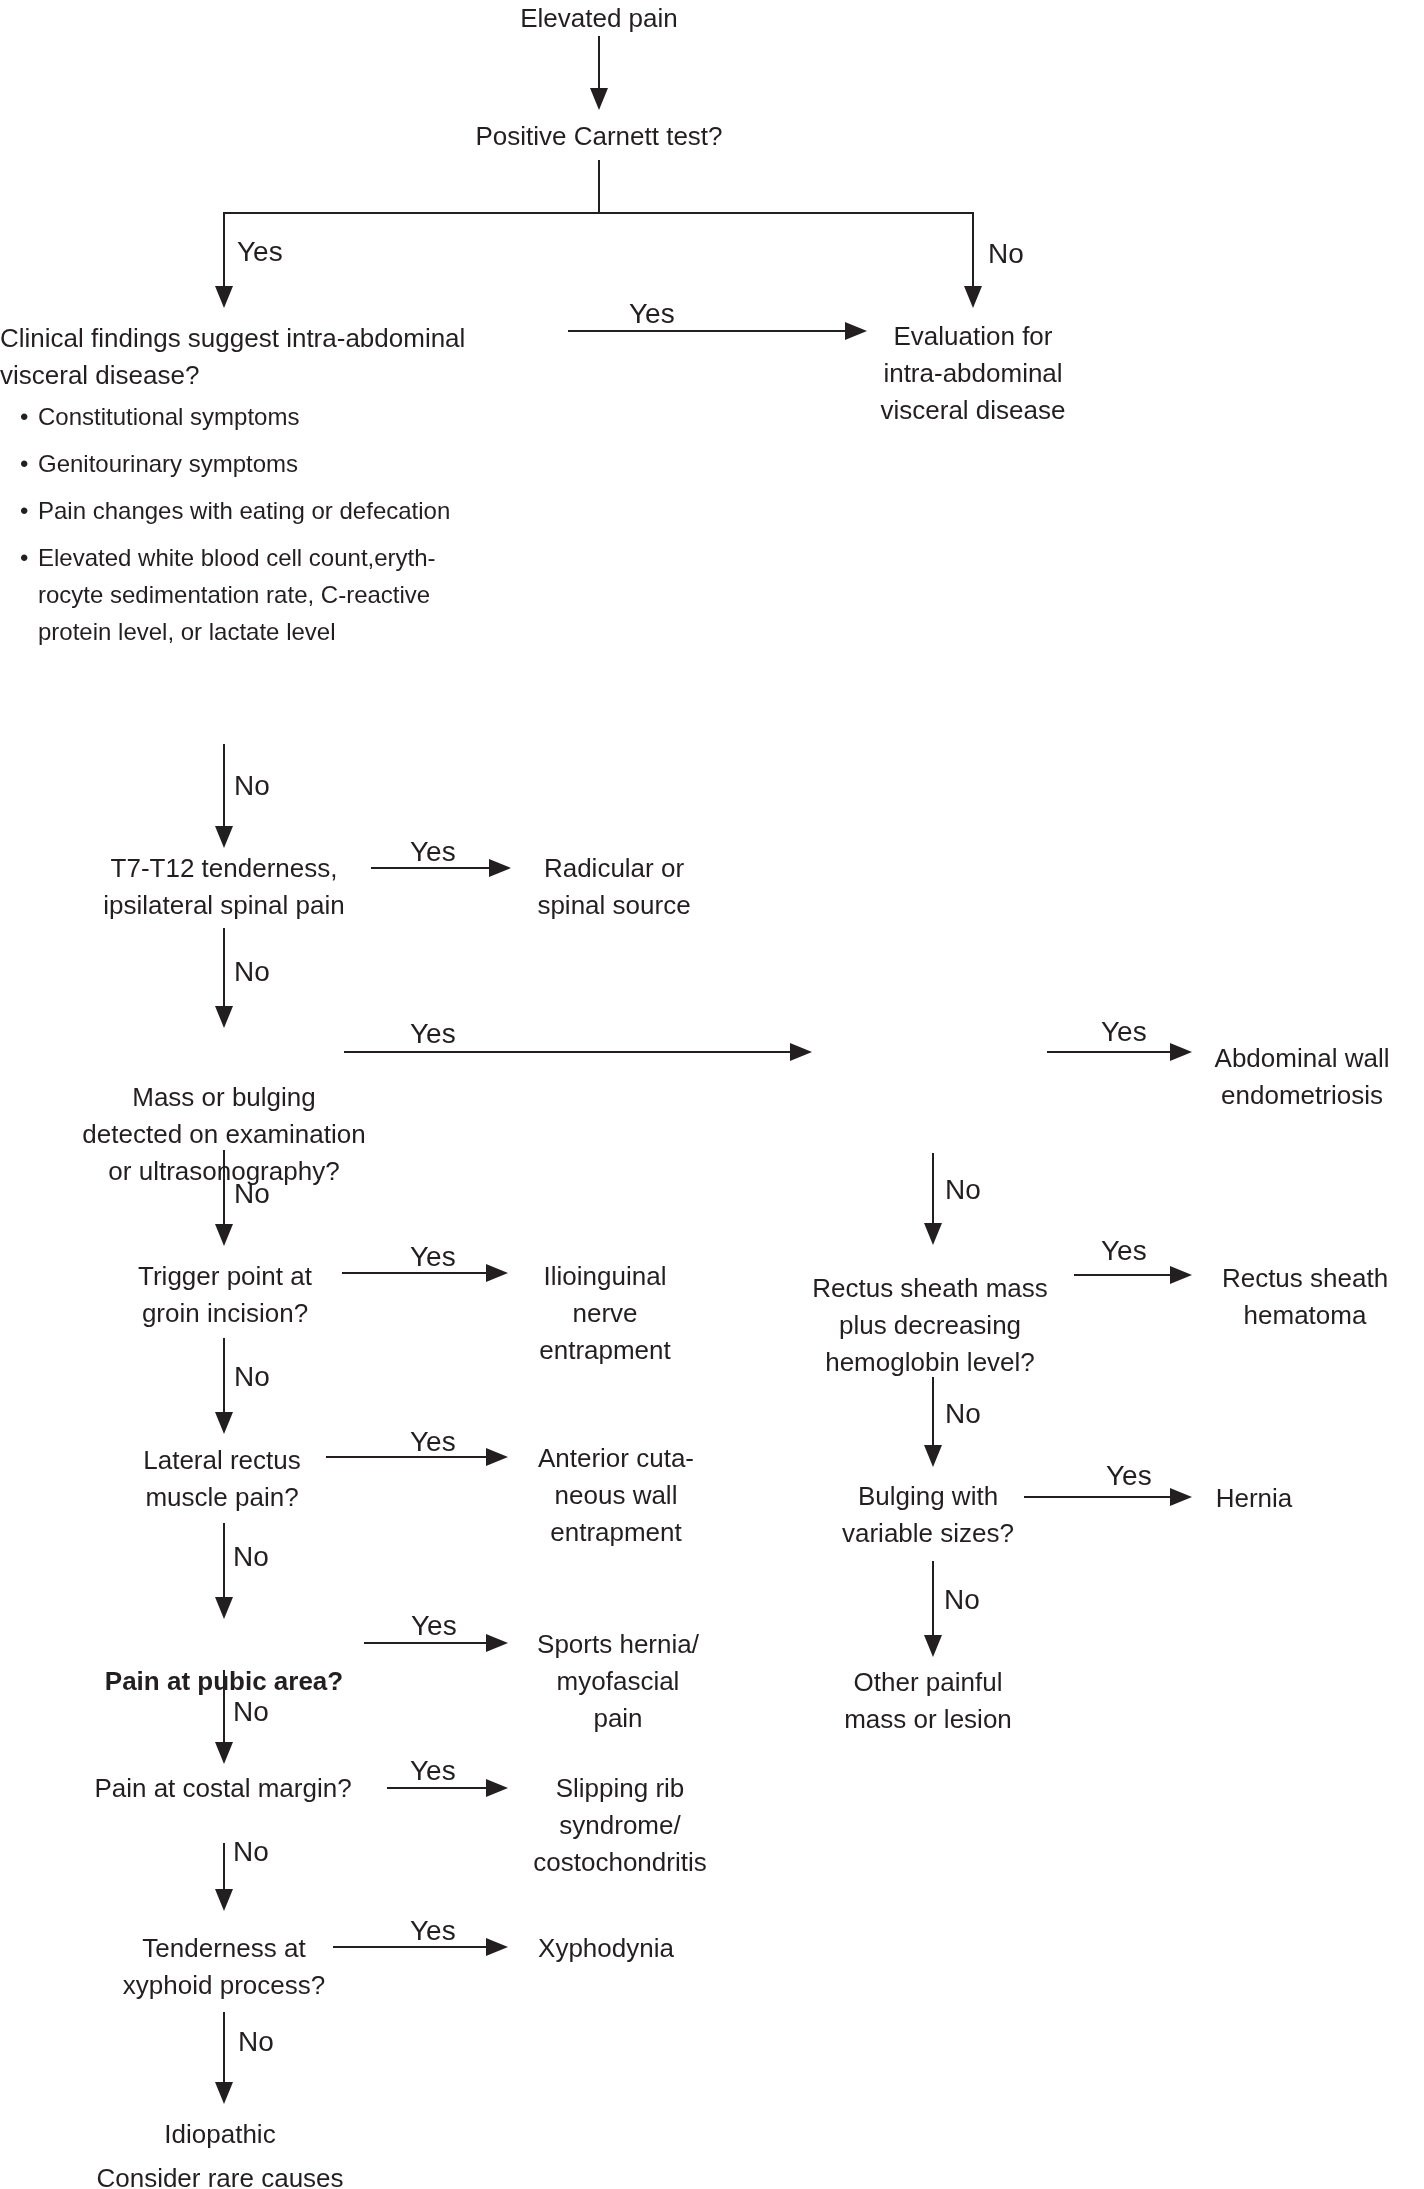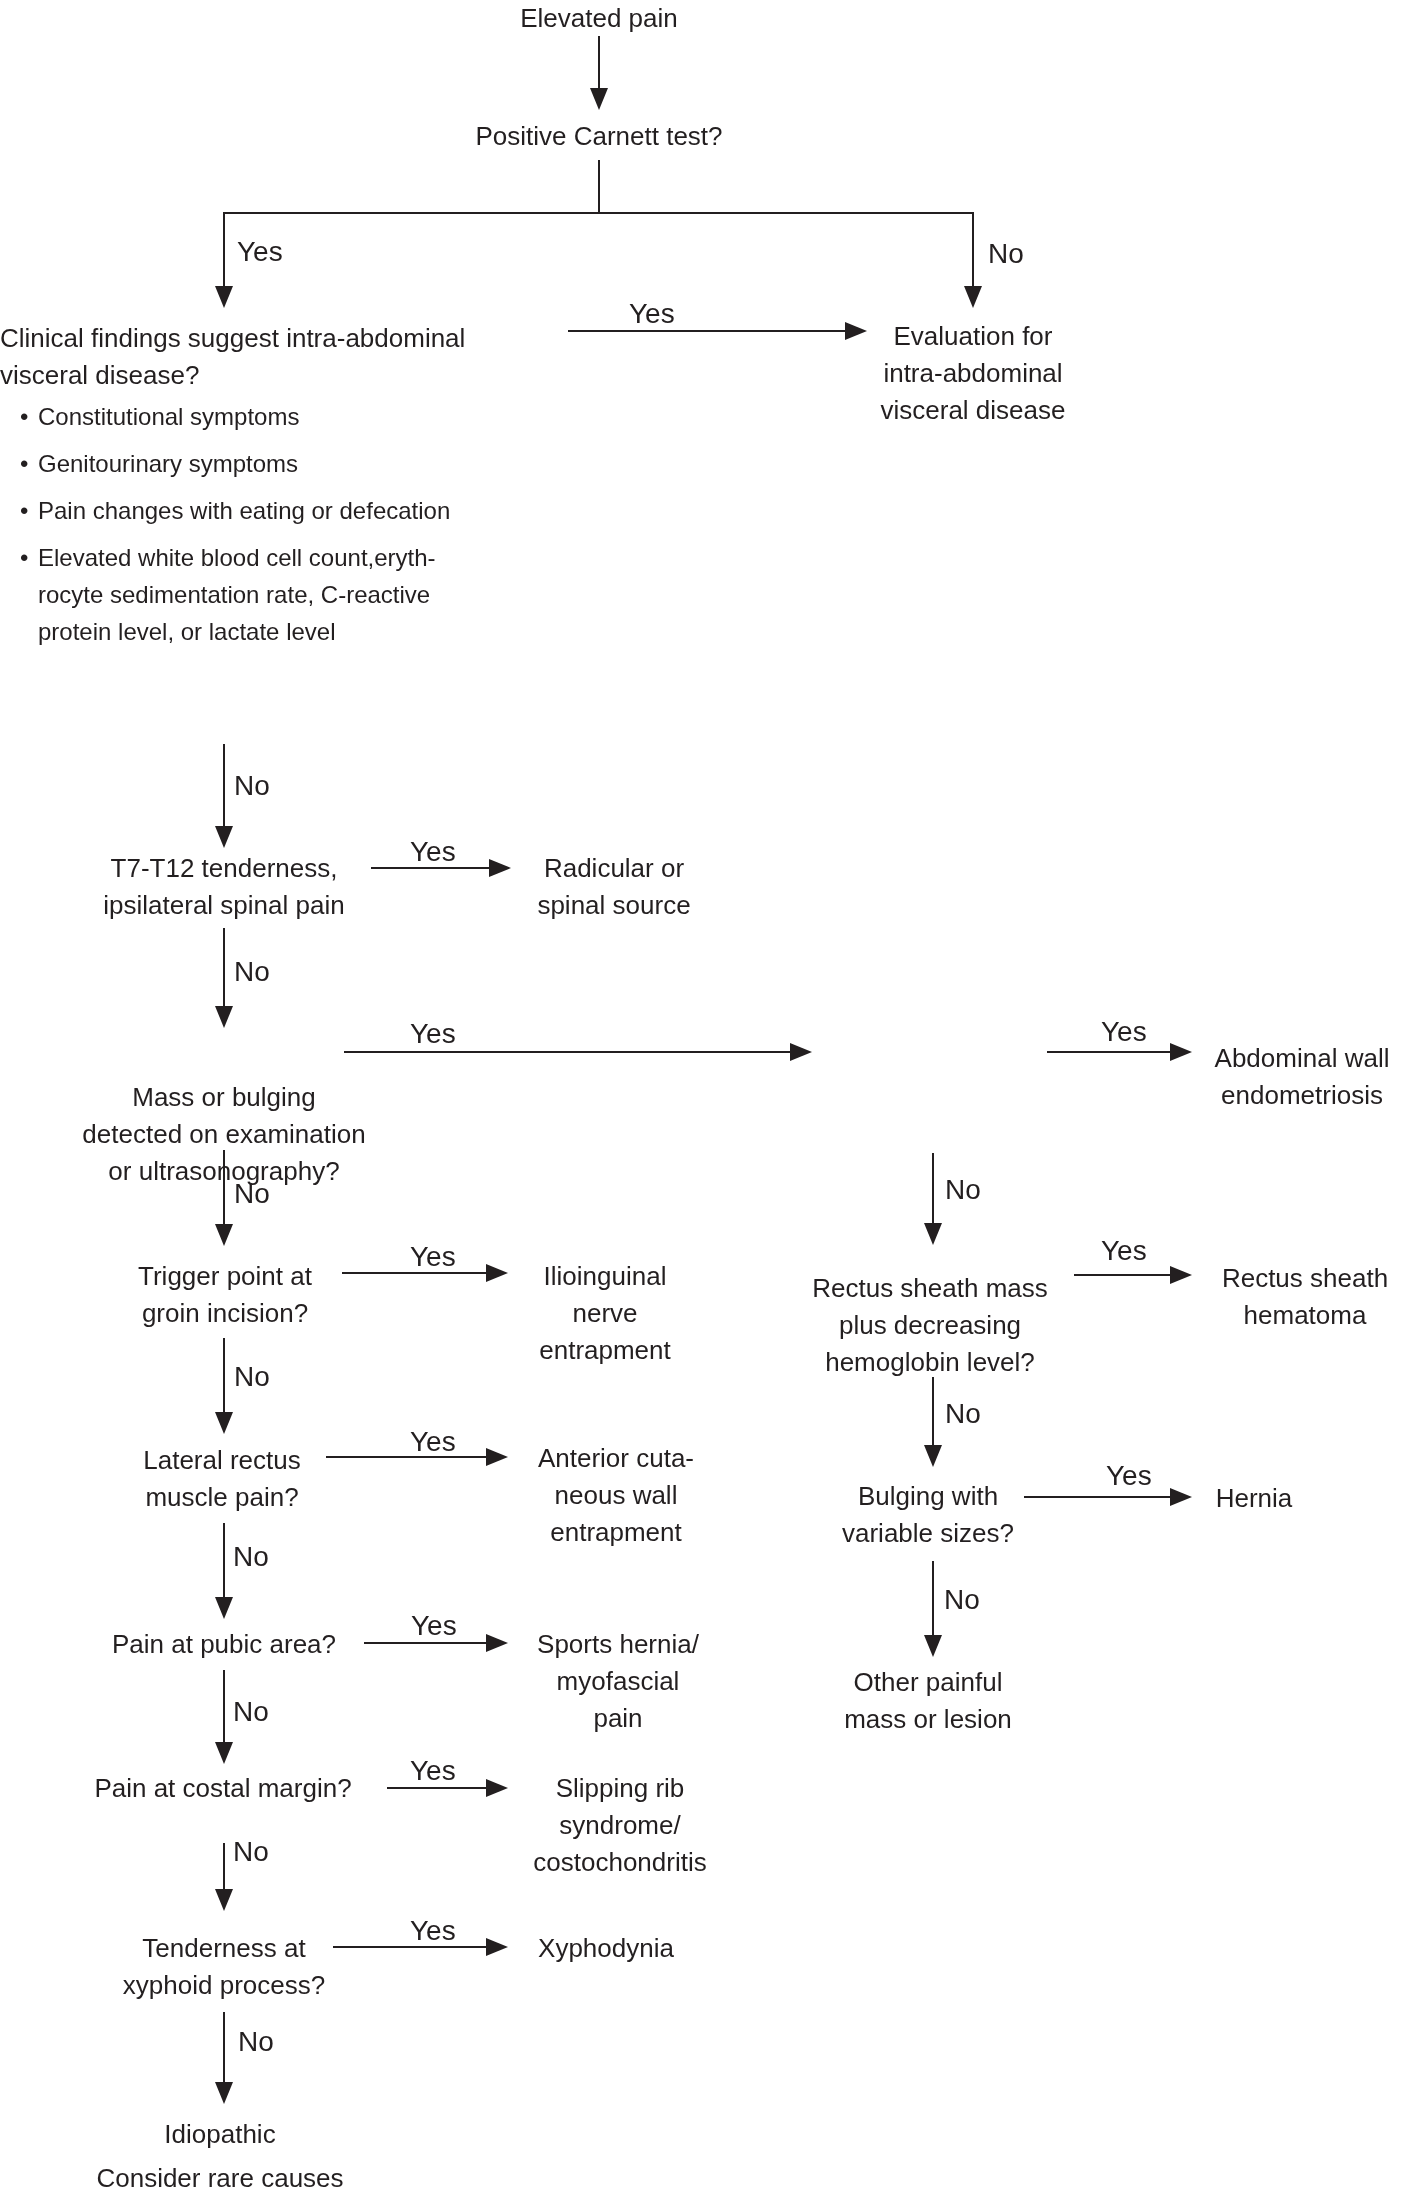--- a/index.html
+++ b/index.html
@@ -146,21 +146,21 @@
   <div class="hline" style="left:326px; top:1456px; width:160px;"></div>
   <div class="ah-r" style="left:486px; top:1448px;"></div>
   <div class="edge-label" style="left:410px; top:1428px;">Yes</div>
   <div class="node" style="left:466px; top:1440px; width:300px;">Anterior cuta-
 neous wall
 entrapment</div>
 
   <div class="vline" style="left:223px; top:1523px; height:76px;"></div>
   <div class="ah-d" style="left:215px; top:1597px;"></div>
   <div class="edge-label" style="left:233px; top:1543px;">No</div>
-  <div class="node" style="left:74px; top:1626px; width:300px;">Pain at pubic area?</div>
+  <div class="node" style="left:74px; top:1663px; width:300px;font-weight:bold;">Pain at pubic area?</div>
   <div class="hline" style="left:364px; top:1642px; width:122px;"></div>
   <div class="ah-r" style="left:486px; top:1634px;"></div>
   <div class="edge-label" style="left:411px; top:1612px;">Yes</div>
   <div class="node" style="left:468px; top:1626px; width:300px;">Sports hernia/
 myofascial
 pain</div>
 
   <div class="vline" style="left:223px; top:1670px; height:74px;"></div>
   <div class="ah-d" style="left:215px; top:1742px;"></div>
   <div class="edge-label" style="left:233px; top:1698px;">No</div>

